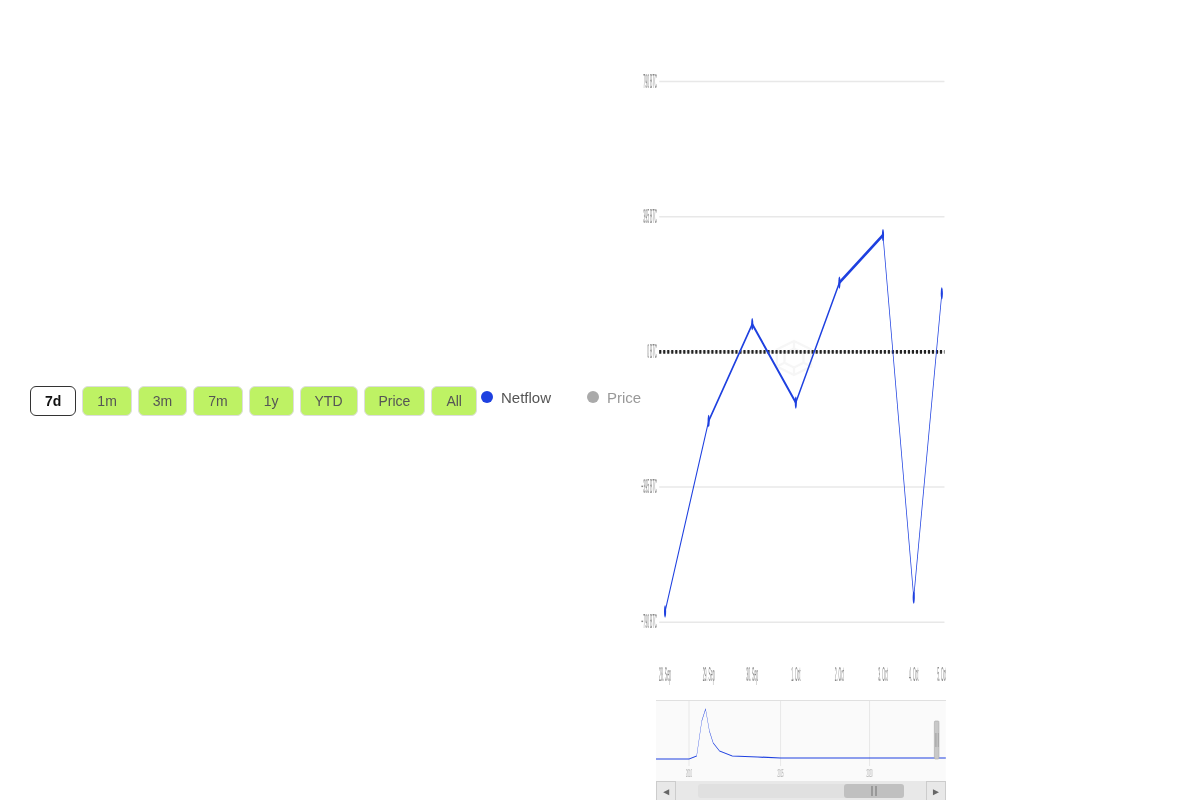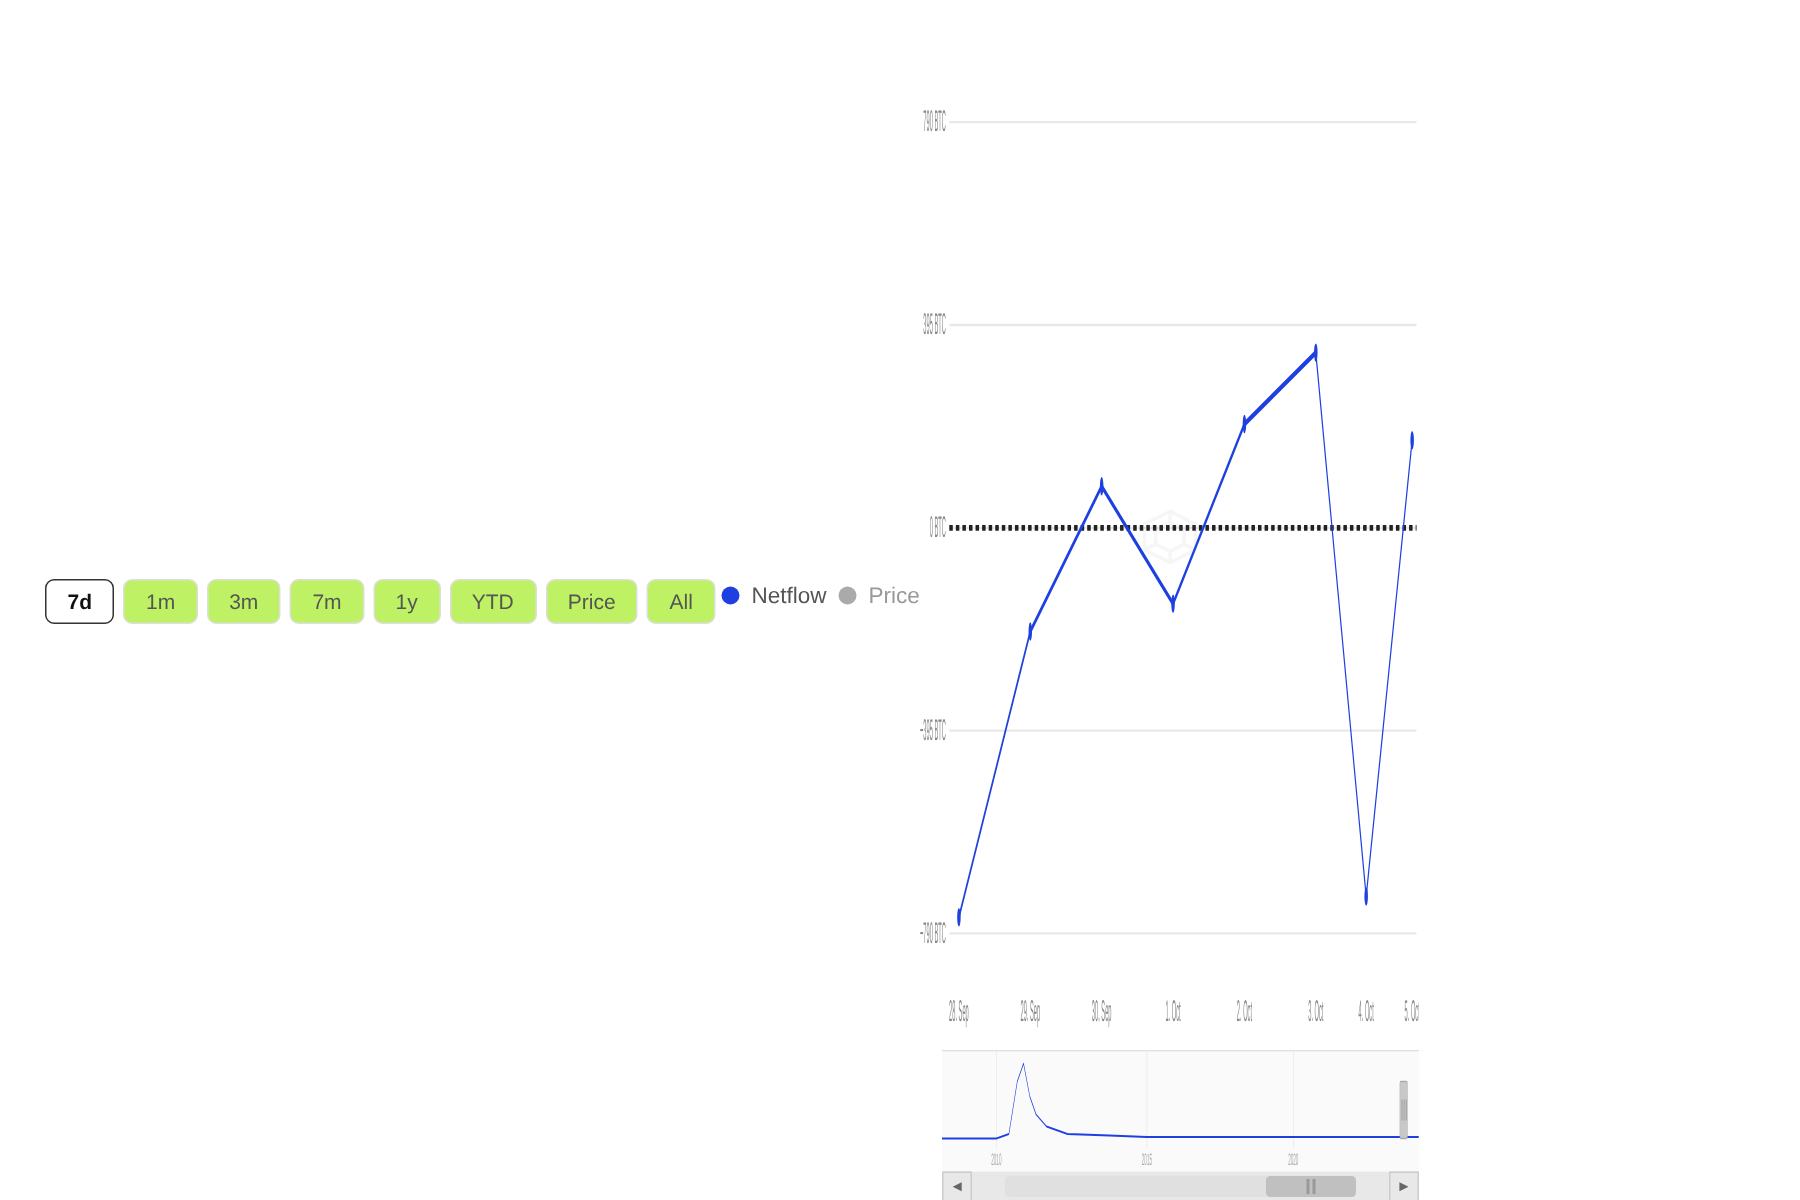--- a/index.html
+++ b/index.html
@@ -38,21 +38,21 @@
     .time-btn.active {
       background: #fff;
       border-color: #333;
       color: #111;
       font-weight: 700;
     }
     
     .legend {
       display: flex;
       align-items: center;
-      gap: 8px;
+      gap: 36px;
       margin-bottom: 26px;
       padding-left: 4px;
     }
     .legend-item {
       display: flex;
       align-items: center;
       gap: 8px;
       font-size: 15px;
       color: #999;
     }

